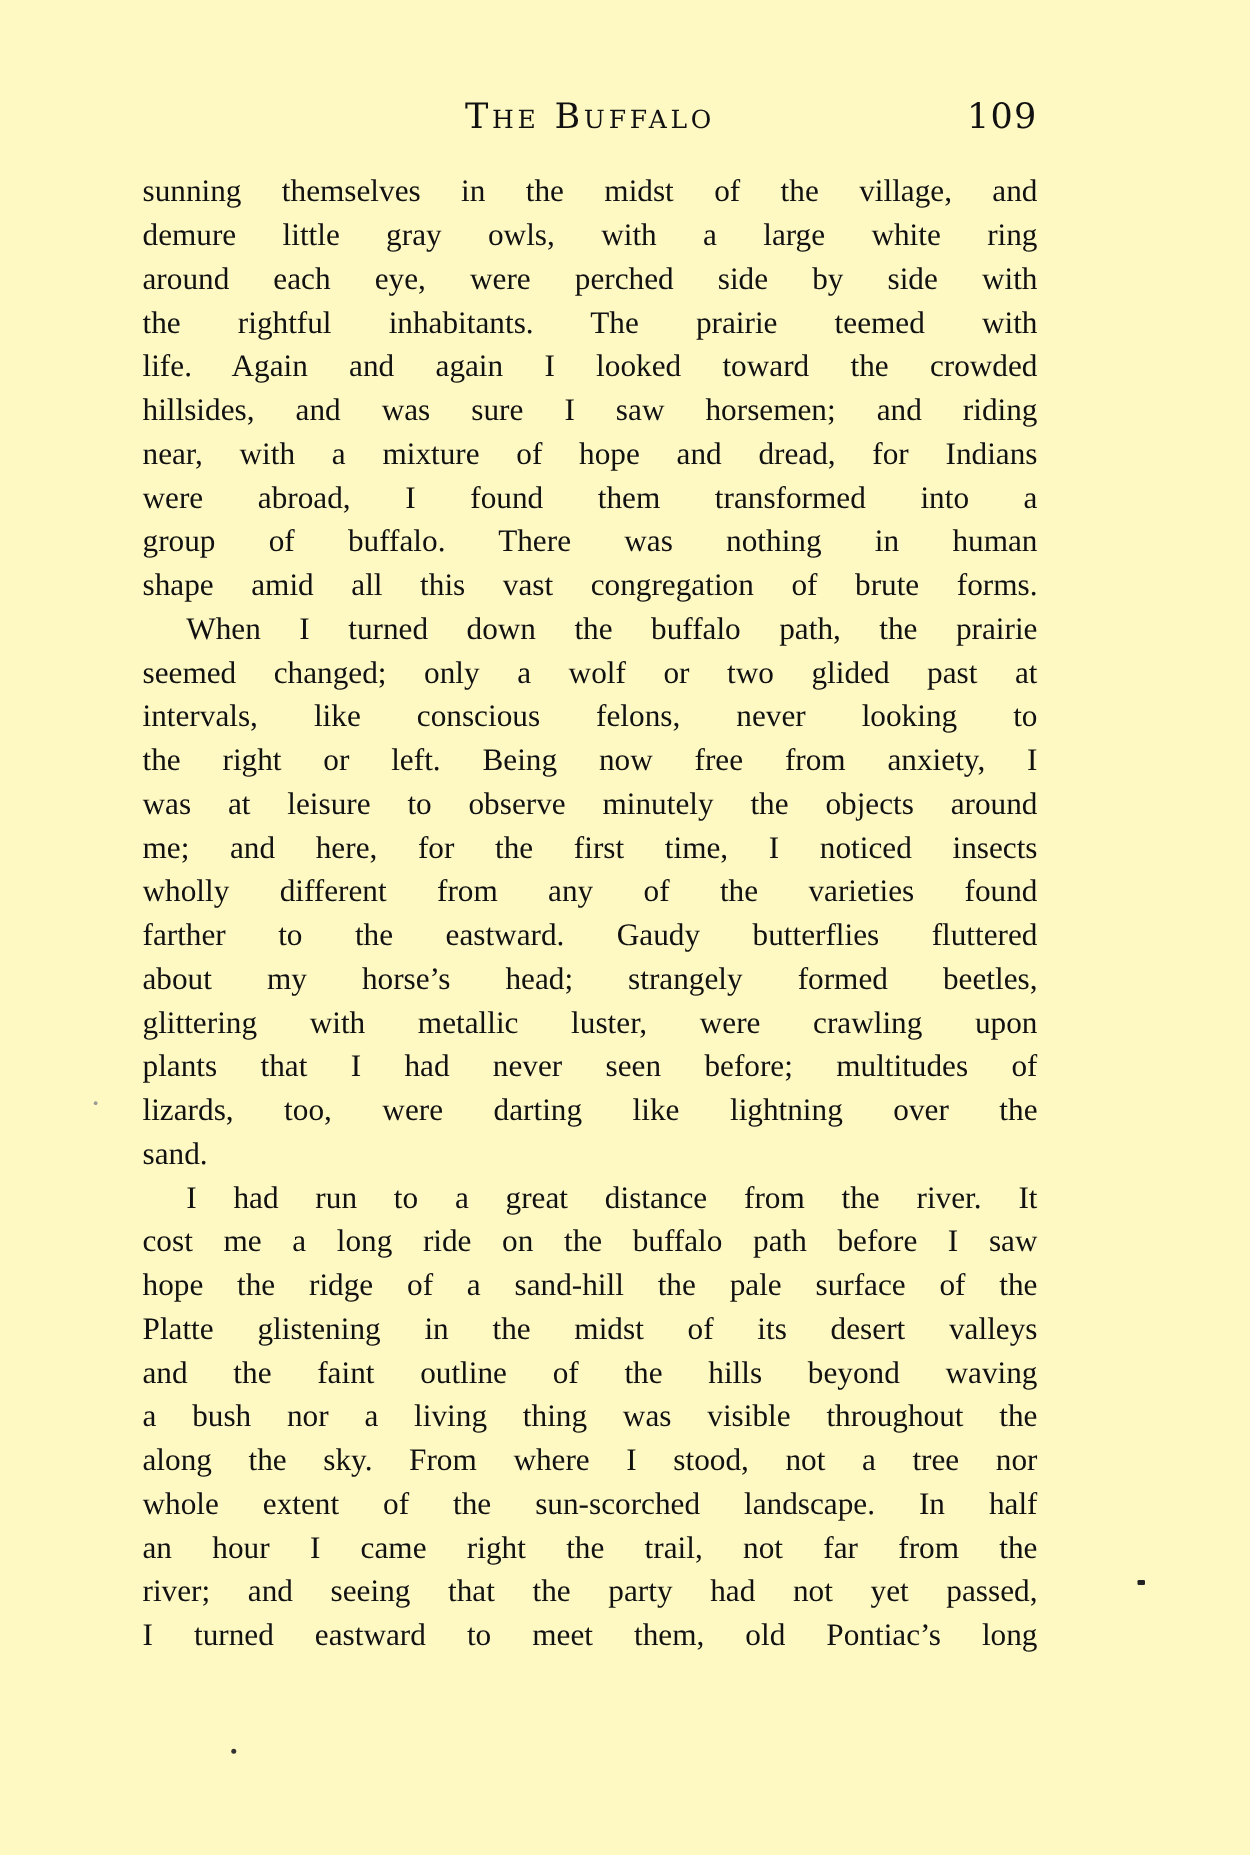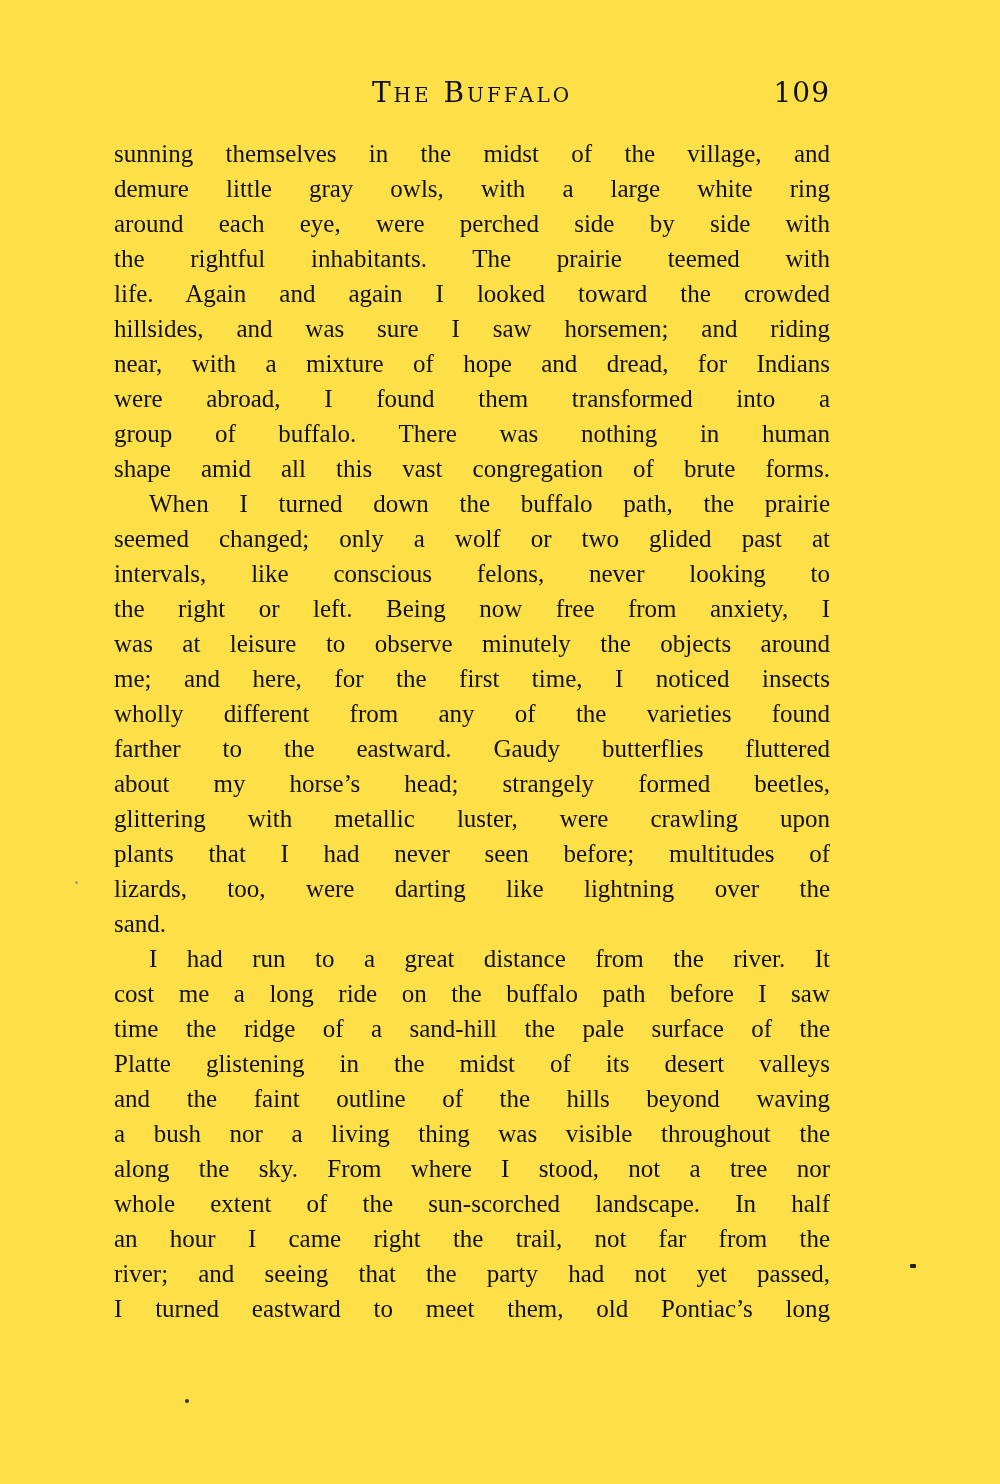--- a/index.html
+++ b/index.html
@@ -4,21 +4,21 @@
 <style>
   html, body { margin: 0; padding: 0; }
   body {
     width: 1000px; height: 1484px;
     background: #ffffff;
     font-family: "DejaVu Serif", serif;
   }
   .page {
     position: relative;
     width: 1000px; height: 1484px;
-    background: #fde047;
+    background: #fef9c3;
     color: #111111;
     overflow: hidden;
   }
   .header {
     position: absolute;
     left: 114px; top: 76px;
     width: 716px; height: 38px;
   }
   .title {
     position: absolute;
@@ -100,21 +100,21 @@
       <div class="line">about my horse’s head; strangely formed beetles,</div>
       <div class="line">glittering with metallic luster, were crawling upon</div>
       <div class="line">plants that I had never seen before; multitudes of</div>
       <div class="line">lizards, too, were darting like lightning over the</div>
       <div class="line leftline">sand.</div>
     </div>
 
     <div class="para">
       <div class="line indent">I had run to a great distance from the river. It</div>
       <div class="line">cost me a long ride on the buffalo path before I saw</div>
-      <div class="line">time the ridge of a sand-hill the pale surface of the</div>
+      <div class="line">hope the ridge of a sand-hill the pale surface of the</div>
       <div class="line">Platte glistening in the midst of its desert valleys</div>
       <div class="line">and the faint outline of the hills beyond waving</div>
       <div class="line">a bush nor a living thing was visible throughout the</div>
       <div class="line">along the sky. From where I stood, not a tree nor</div>
       <div class="line">whole extent of the sun-scorched landscape. In half</div>
       <div class="line">an hour I came right the trail, not far from the</div>
       <div class="line">river; and seeing that the party had not yet passed,</div>
       <div class="line">I turned eastward to meet them, old Pontiac’s long</div>
     </div>
 

